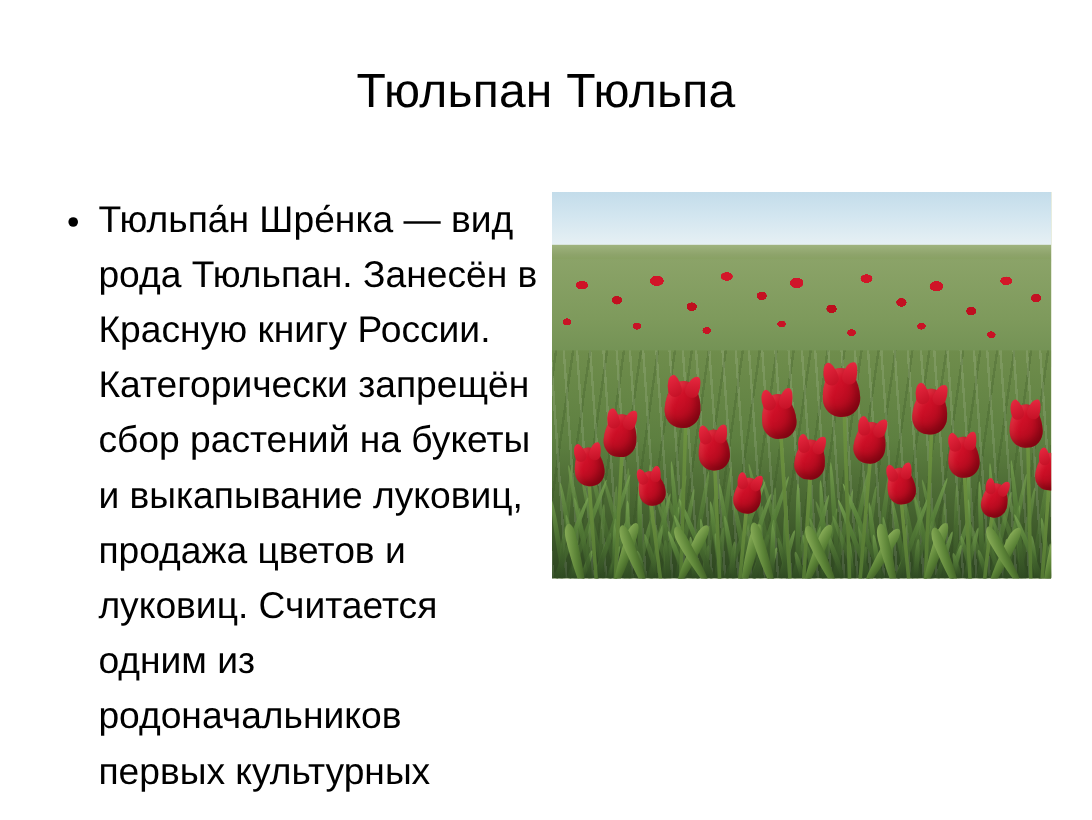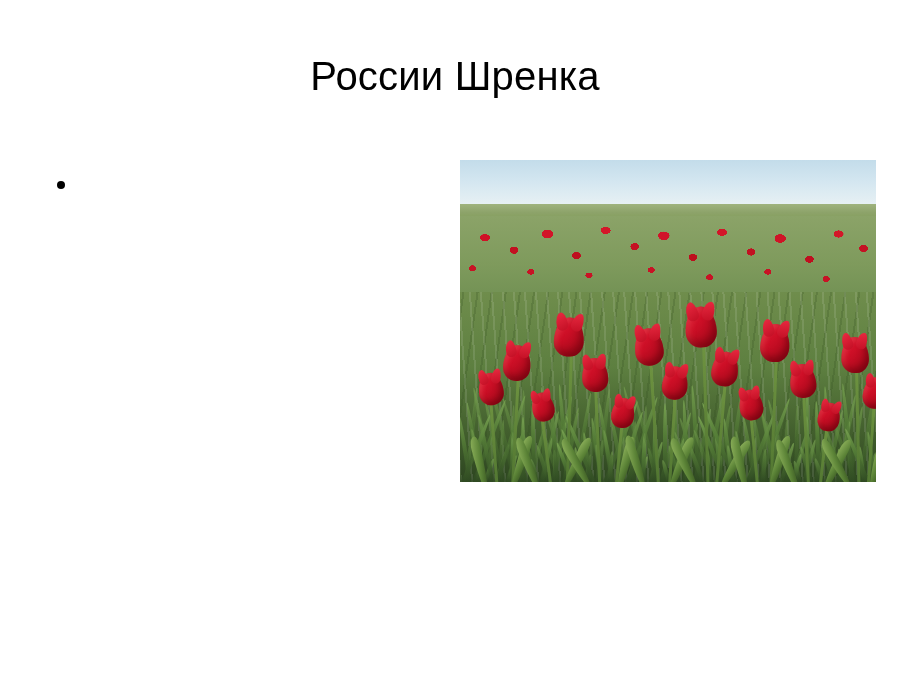--- a/index.html
+++ b/index.html
@@ -183,26 +183,27 @@
     background: linear-gradient(100deg, #8fb35c 0%, #5a8236 55%, #34501f 100%);
     border-radius: 60% 40% 50% 50% / 22% 18% 82% 78%;
     transform-origin: bottom center;
   }
 </style>
 </head>
 <body>
 
 <div class="slide">
 
-  <div class="slide-title">России Шренка</div>
+  <div class="slide-title">Тюльпан Тюльпа</div>
 
   <div class="body-col">
     <ul class="bullets">
       <li class="bullet-item">
         <span class="bullet-dot"></span>
+        <span>Тюльпа́н Шре́нка — вид рода Тюльпан. Занесён в Красную книгу России. Категорически запрещён сбор растений на букеты и выкапывание луковиц, продажа цветов и луковиц. Считается одним из родоначальников первых культурных</span>
       </li>
     </ul>
   </div>
 
   <div class="photo-frame">
     <div class="photo-inner">
 
       <div class="sky"></div>
       <div class="far-field"></div>
       <div class="mid-field"></div>

